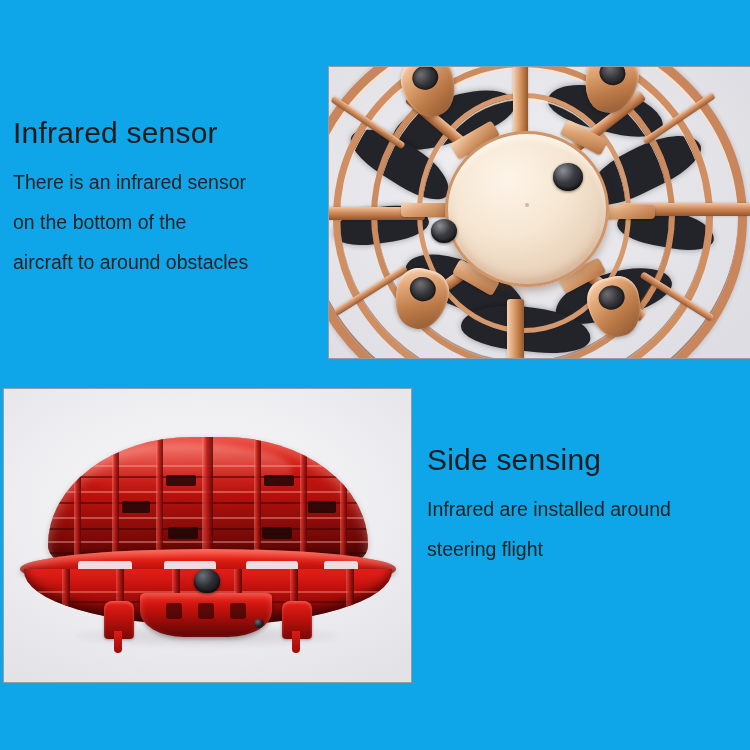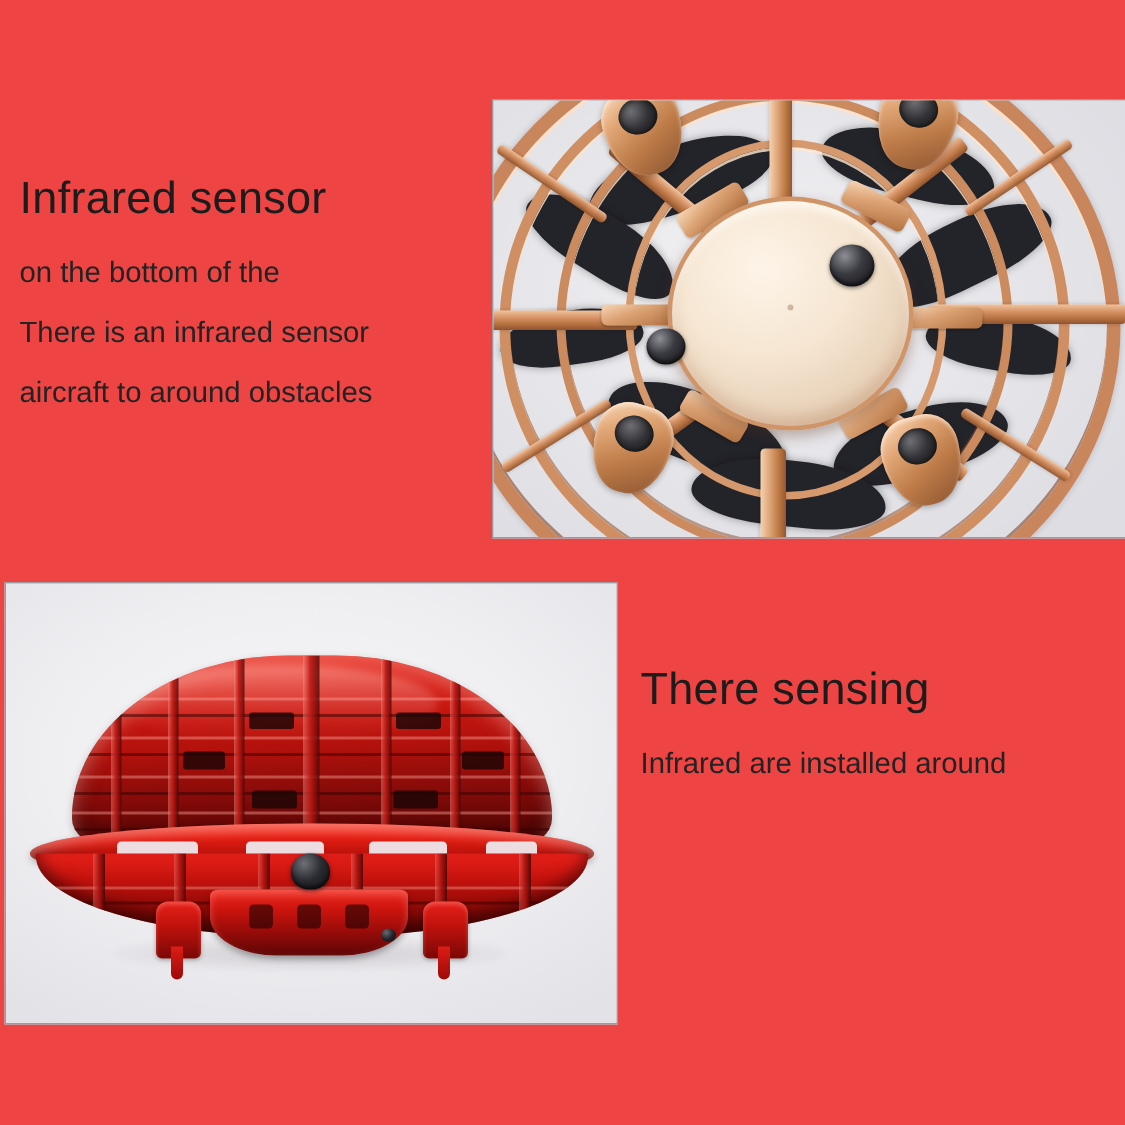--- a/index.html
+++ b/index.html
@@ -11,21 +11,21 @@
     width: 750px;
     height: 750px;
     overflow: hidden;
     font-family: "Liberation Sans", sans-serif;
     position: relative;
   }
   .page {
     position: relative;
     width: 750px;
     height: 750px;
-    background: #ef4444;
+    background: #0ea5e9;
   }
 
   
   .text-block { position: absolute; }
   .feature-heading {
     font-family: "Liberation Sans", sans-serif;
     font-size: 30px;
     font-weight: 400;
     color: #1c1c1c;
     line-height: 1.1;
@@ -434,22 +434,22 @@
   .leg-dot.ld1 { left: 250px; top: 230px; }
 </style>
 </head>
 <body>
 
 <div class="page">
 
   <div class="text-block" id="infrared-text">
     <h2 class="feature-heading">Infrared sensor</h2>
     <p class="feature-body">
+      <span class="ln">There is an infrared sensor</span>
       <span class="ln">on the bottom of the</span>
-      <span class="ln">There is an infrared sensor</span>
       <span class="ln">aircraft to around obstacles</span>
     </p>
   </div>
 
   <div class="photo" id="photo-gold">
     <div class="photo-stage">
       <div class="gold-bg"></div>
       <div class="gold-scene">
 
         <div class="blade b1"></div>
@@ -561,19 +561,20 @@
         <div class="side-sensor"></div>
 
         <div class="leg lg-l"></div>
         <div class="leg lg-r"></div>
         <div class="leg-dot ld1"></div>
       </div>
     </div>
   </div>
 
   <div class="text-block" id="side-text">
-    <h2 class="feature-heading">There sensing</h2>
+    <h2 class="feature-heading">Side sensing</h2>
     <p class="feature-body">
       <span class="ln">Infrared are installed around</span>
+      <span class="ln">steering flight</span>
     </p>
   </div>
 
 </div>
 
 </body></html>

